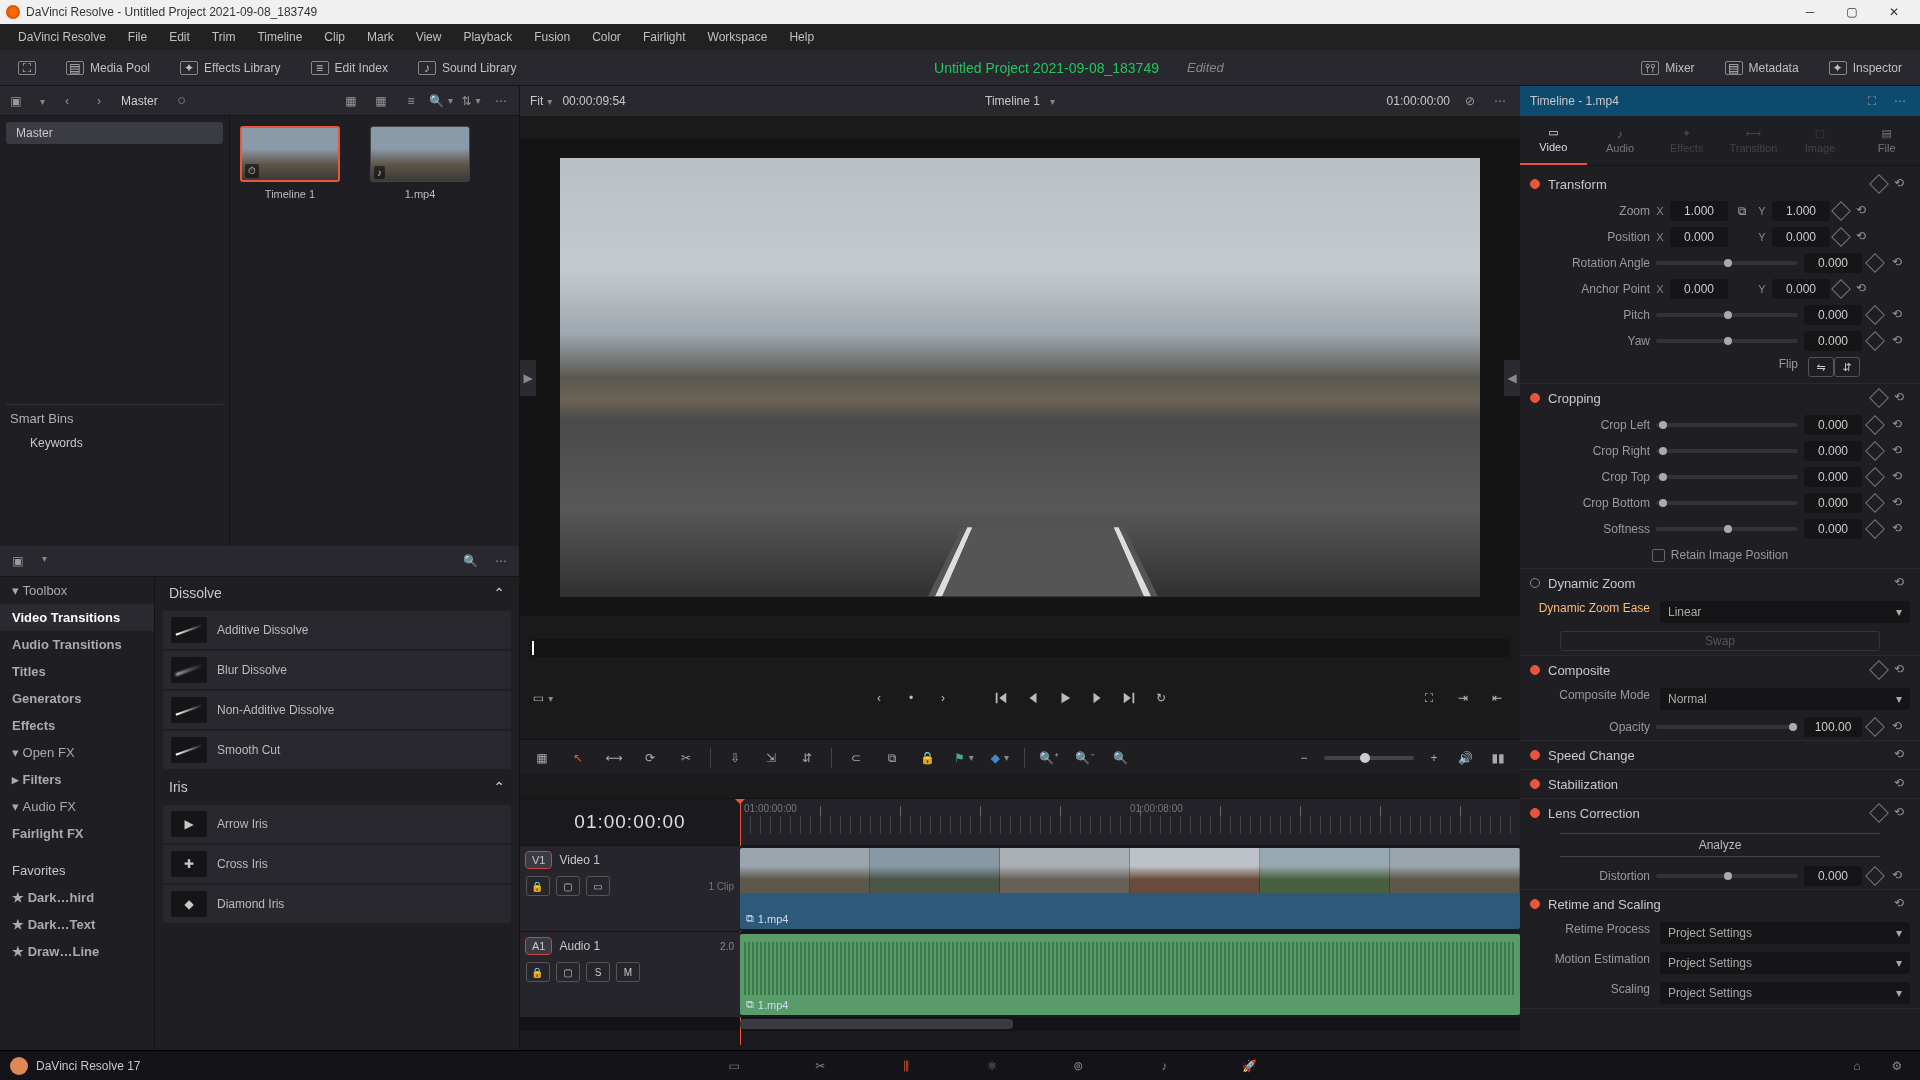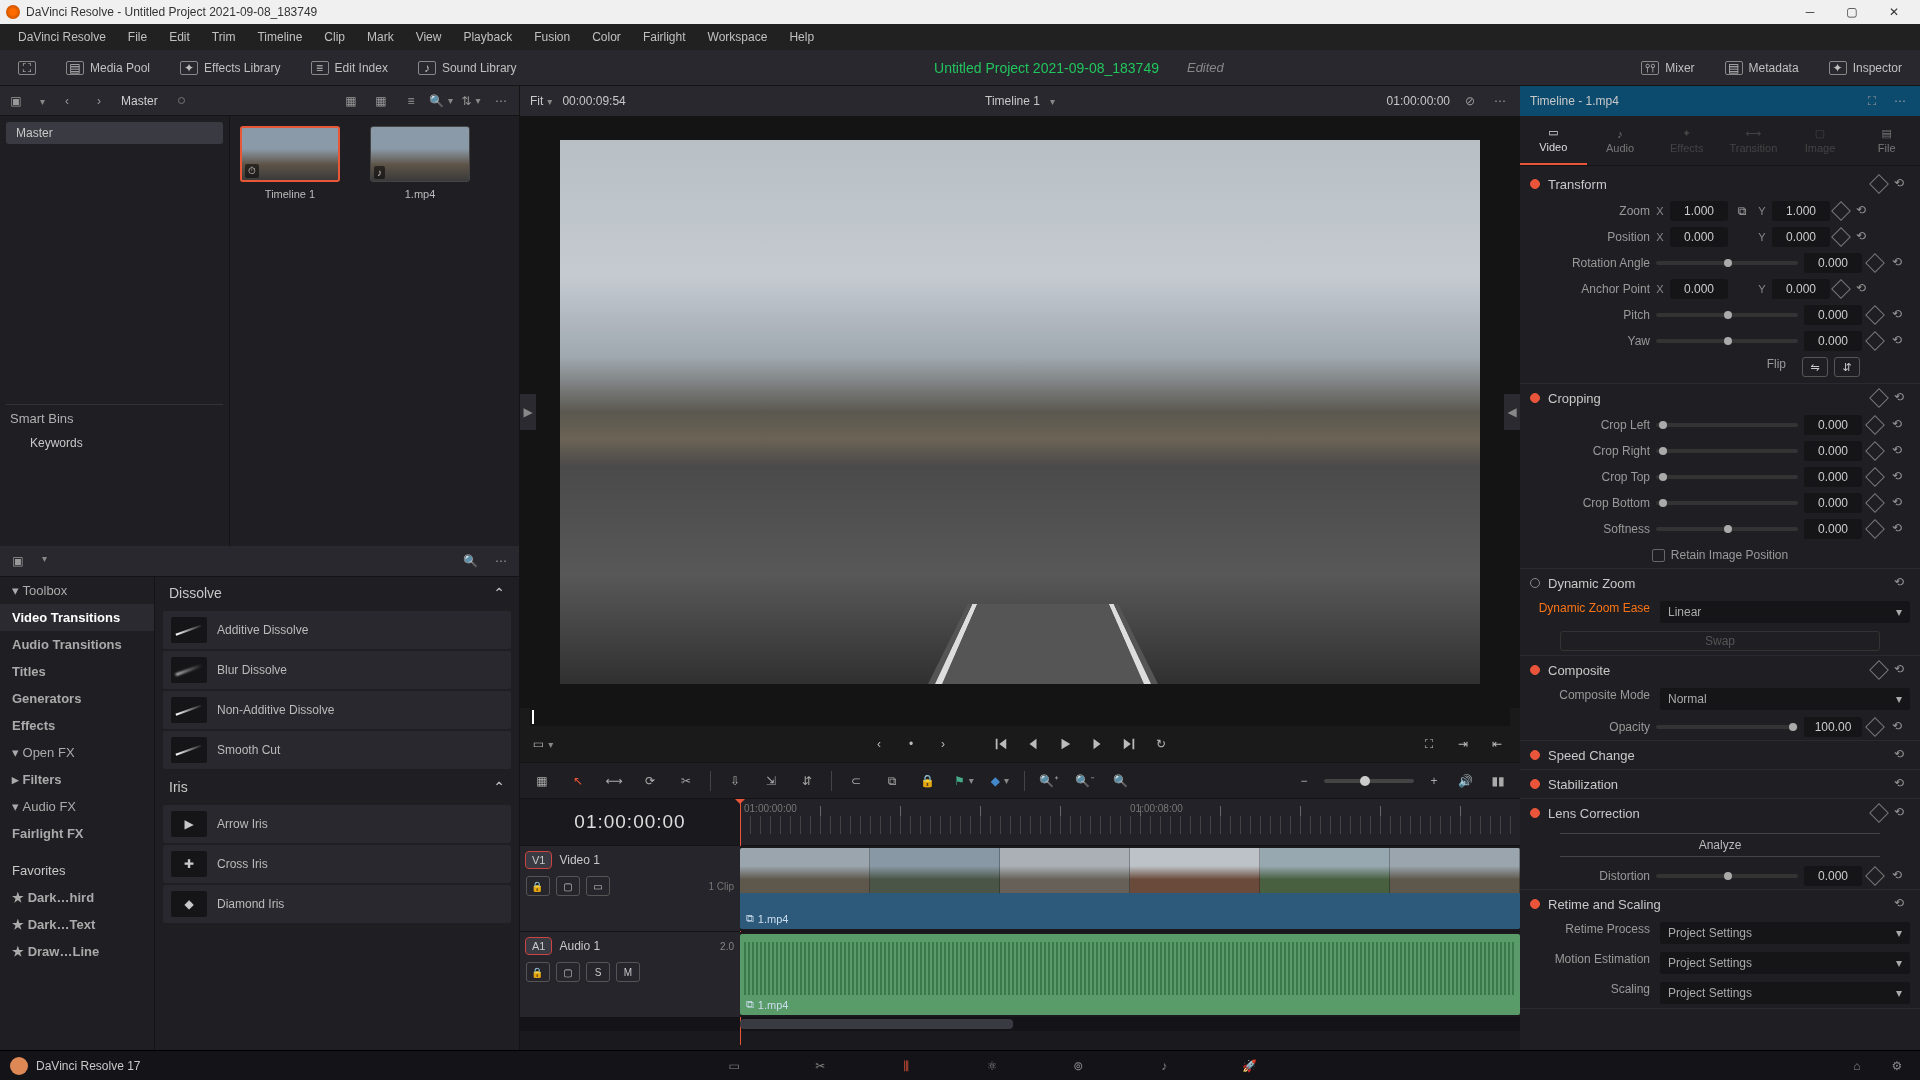--- a/index.html
+++ b/index.html
@@ -59,21 +59,21 @@
 .fx-tree-item.sel { color: #fff; background:#2a2a30; }
 .fx-tree-item.fav { color: #c8c8c8; font-weight: 500; }
 .fx-list { flex: 1; overflow-y: auto; }
 .fx-cat { padding: 8px 14px; color: #c8c8c8; font-size: 14px; display: flex; justify-content: space-between; align-items:center;}
 .fx-item { height: 38px; margin: 2px 8px; background: #28282e; display: flex; align-items: center; gap: 10px; padding: 0 8px; border-radius: 2px; }
 .fx-thumb { width: 36px; height: 26px; background: #151518; border-radius: 2px; display:flex; align-items:center; justify-content:center;}
 .fx-thumb-diag { width: 28px; height: 2px; background: linear-gradient(90deg,#fff,#fff0); transform: rotate(-20deg); }
 .fx-name { font-size: 12px; color: #bbb; }
 
 
-.center { display: flex; flex-direction: column; background: #1a1a1a; }
+.center { display: flex; flex-direction: column; background: #1a1a1a; gap: 23px; }
 .viewer-hdr { height: 30px; background: #28282e; display: flex; align-items: center; padding: 0 10px; justify-content: space-between; }
 .viewer-hdr-center { position: absolute; left: 50%; transform: translateX(-50%); display: flex; align-items: center; gap: 6px; }
 .viewer { flex: 1; display: flex; align-items: center; justify-content: center; background: #141414; position: relative; min-height: 0; }
 .viewer-frame { width: 92%; height: 92%; background:
   linear-gradient(180deg, #b8bfc5 0%, #c4cad0 25%, #9fa8af 40%, #5a5850 50%, #6b6355 55%, #4a4a4a 60%, #585858 80%, #303030 100%);
   position: relative; overflow:hidden;}
 .road { position:absolute; bottom:0; left:40%; width:25%; height:45%; background:#555; transform: perspective(400px) rotateX(60deg); transform-origin: bottom center;}
 .road::before, .road::after { content:''; position:absolute; top:0; bottom:0; width:3%; background:#ddd;}
 .road::before{left:3%;} .road::after{right:3%;}
 .viewer .side-handle { position:absolute; width:16px; height:36px; background:#2a2a30; top:50%; transform:translateY(-50%); display:flex;align-items:center;justify-content:center; color:#888;}
@@ -145,21 +145,21 @@
 .insp-row { display:grid; grid-template-columns: 120px 12px 58px 20px 12px 58px 18px 18px; align-items:center; gap:4px; padding: 3px 10px;}
 .insp-row-slider { display:grid; grid-template-columns: 120px 1fr 58px 18px 18px; gap:6px; padding:3px 10px; align-items:center;}
 .insp-lbl { text-align:right; color:#999; font-size:12px;}
 .axis { color:#888; font-size:11px; text-align:center;}
 .num-in { height:20px; background:#151518; border-radius:3px; text-align:center; color:#ccc; font-size:12px; line-height:20px;}
 .link-ic { color:#aaa; text-align:center;}
 .slider-mini { height:4px; background:#333; border-radius:2px; position:relative;}
 .slider-mini-thumb{position:absolute; width:8px;height:8px;background:#aaa;border-radius:50%;top:-2px;left:48%;}
 .slider-mini-thumb.l{left:2%;}
 .slider-mini-thumb.r{left:94%;}
-.flip-row { display:flex; justify-content:flex-end; padding:3px 60px 6px; gap:6px;}
+.flip-row { display:flex; justify-content:flex-end; padding:3px 60px 6px; }
 .flip-btn { width:26px;height:20px;border:1px solid #555;border-radius:3px;display:flex;align-items:center;justify-content:center;font-size:11px;}
 .insp-chk-row { display:flex; justify-content:center; padding:6px; gap:6px; align-items:center; color:#999;}
 .chkbox{width:13px;height:13px;border:1px solid #666;border-radius:2px;}
 .dz-row { display:grid; grid-template-columns:120px 1fr; gap:10px; padding:4px 10px;}
 .dz-sel { height:22px; background:#151518; border-radius:3px; padding:0 8px; display:flex; align-items:center; justify-content:space-between; color:#aaa;}
 .swap-btn { width:80%; margin:4px auto; height:20px; border:1px solid #333; border-radius:3px; display:flex; align-items:center; justify-content:center; color:#555;}
 .analyze-btn { width:80%; margin:6px auto; height:24px; border-top:1px solid #444; border-bottom:1px solid #444; display:flex; align-items:center;justify-content:center; color:#bbb;}
 
 
 .page-nav { height: 30px; background: #141418; display: flex; align-items: center; justify-content: space-between; padding: 0 10px; border-top:1px solid #000;}
@@ -714,21 +714,21 @@
           </div>
       </div>
 
       <div class="insp-section">
         <div class="insp-shead">
           <div class="insp-dot"></div>
           <span class="insp-shead-title">Dynamic Zoom</span>
           <div class="insp-reset">⟲</div>
         </div>
         <div class="dz-row">
-            <span class="insp-lbl" style="color:#f97316;">Dynamic Zoom Ease</span>
+            <span class="insp-lbl" style="color:#fdba74;">Dynamic Zoom Ease</span>
             <div class="dz-sel">
               <span>Linear</span>
               <span>▾</span>
             </div>
           </div>
         <div class="swap-btn">Swap</div>
       </div>
 
       <div class="insp-section">
         <div class="insp-shead">

